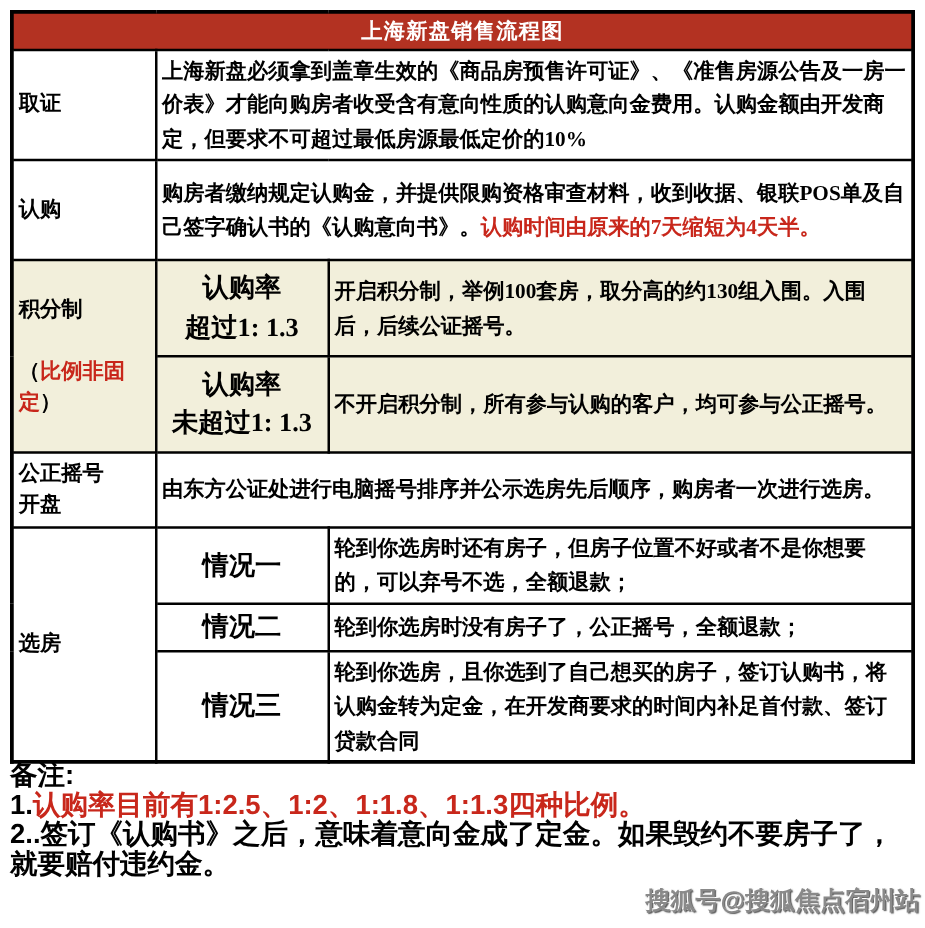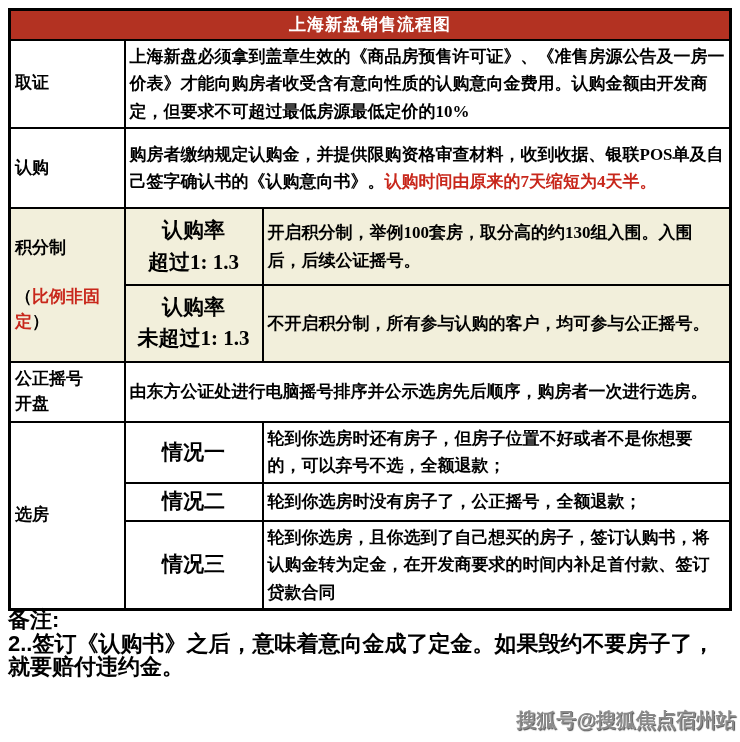--- a/index.html
+++ b/index.html
@@ -118,16 +118,17 @@
     </tr>
     <tr class="r5c">
       <td class="cond">情况三</td>
       <td class="txt">轮到你选房，且你选到了自己想买的房子，签订认购书，将认购金转为定金，在开发商要求的时间内补足首付款、签订贷款合同</td>
     </tr>
   </tbody>
 </table>
 
 <div class="notes">
   <div>备注:</div>
+  <div><span>1.</span><span class="red">认购率目前有1:2.5、1:2、1:1.8、1:1.3四种比例。</span></div>
   <div>2..签订《认购书》之后，意味着意向金成了定金。如果毁约不要房子了，就要赔付违约金。</div>
 </div>
 
 <div class="watermark">搜狐号@搜狐焦点宿州站</div>
 
 </body></html>

